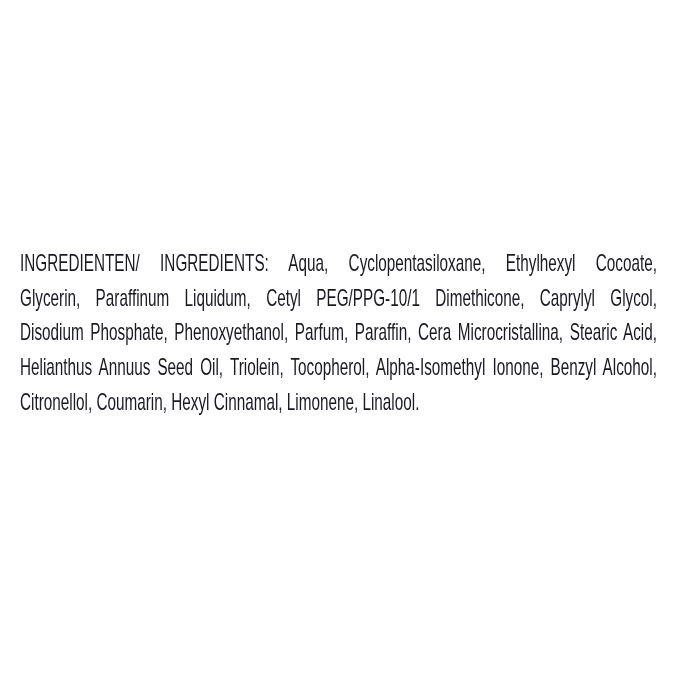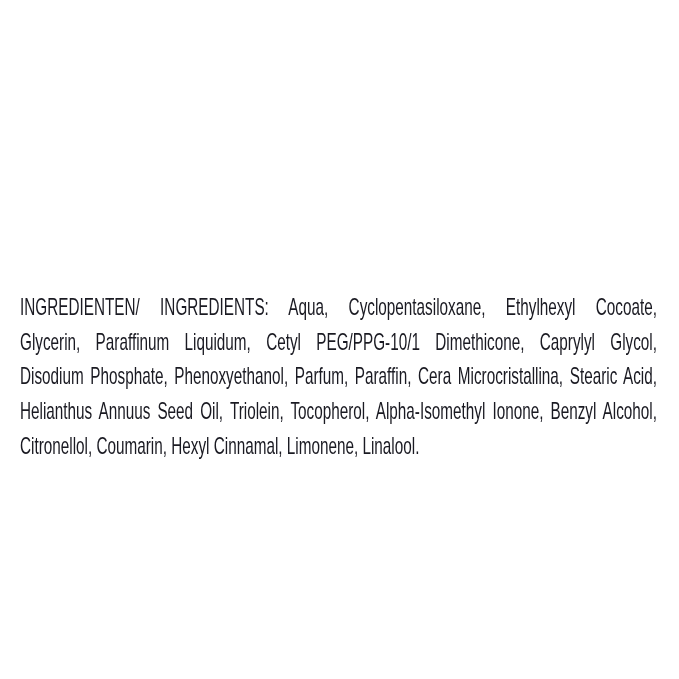--- a/index.html
+++ b/index.html
@@ -13,21 +13,20 @@
     height: 679px;
     background: #ffffff;
     overflow: hidden;
     font-family: "Liberation Sans", sans-serif;
   }
   .label-block {
     position: absolute;
     left: 20px;
     top: 246px;
     width: 637px;
-    margin-top: 44px;
   }
   
   .condense {
     width: 1000px;
     transform: scaleX(0.637);
     transform-origin: top left;
   }
   .line {
     margin: 0;
     font-size: 24px;

